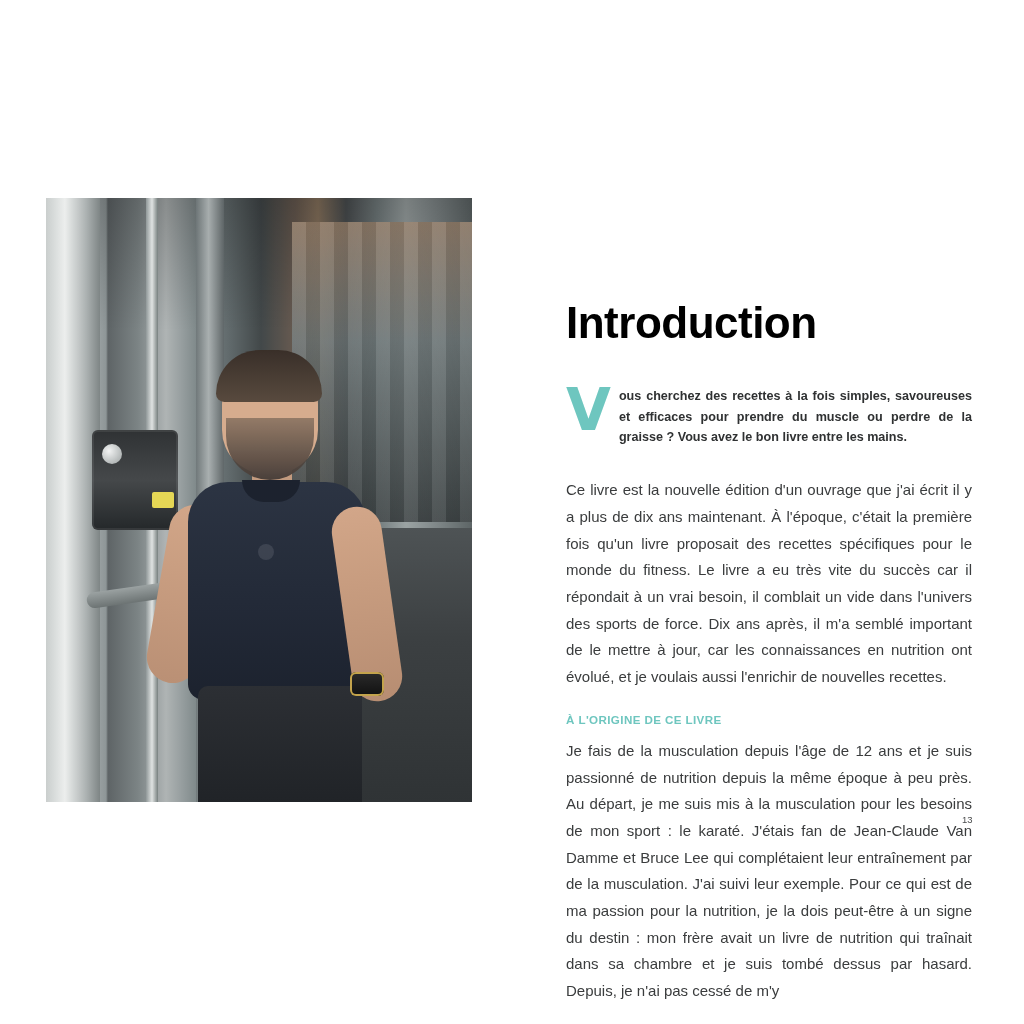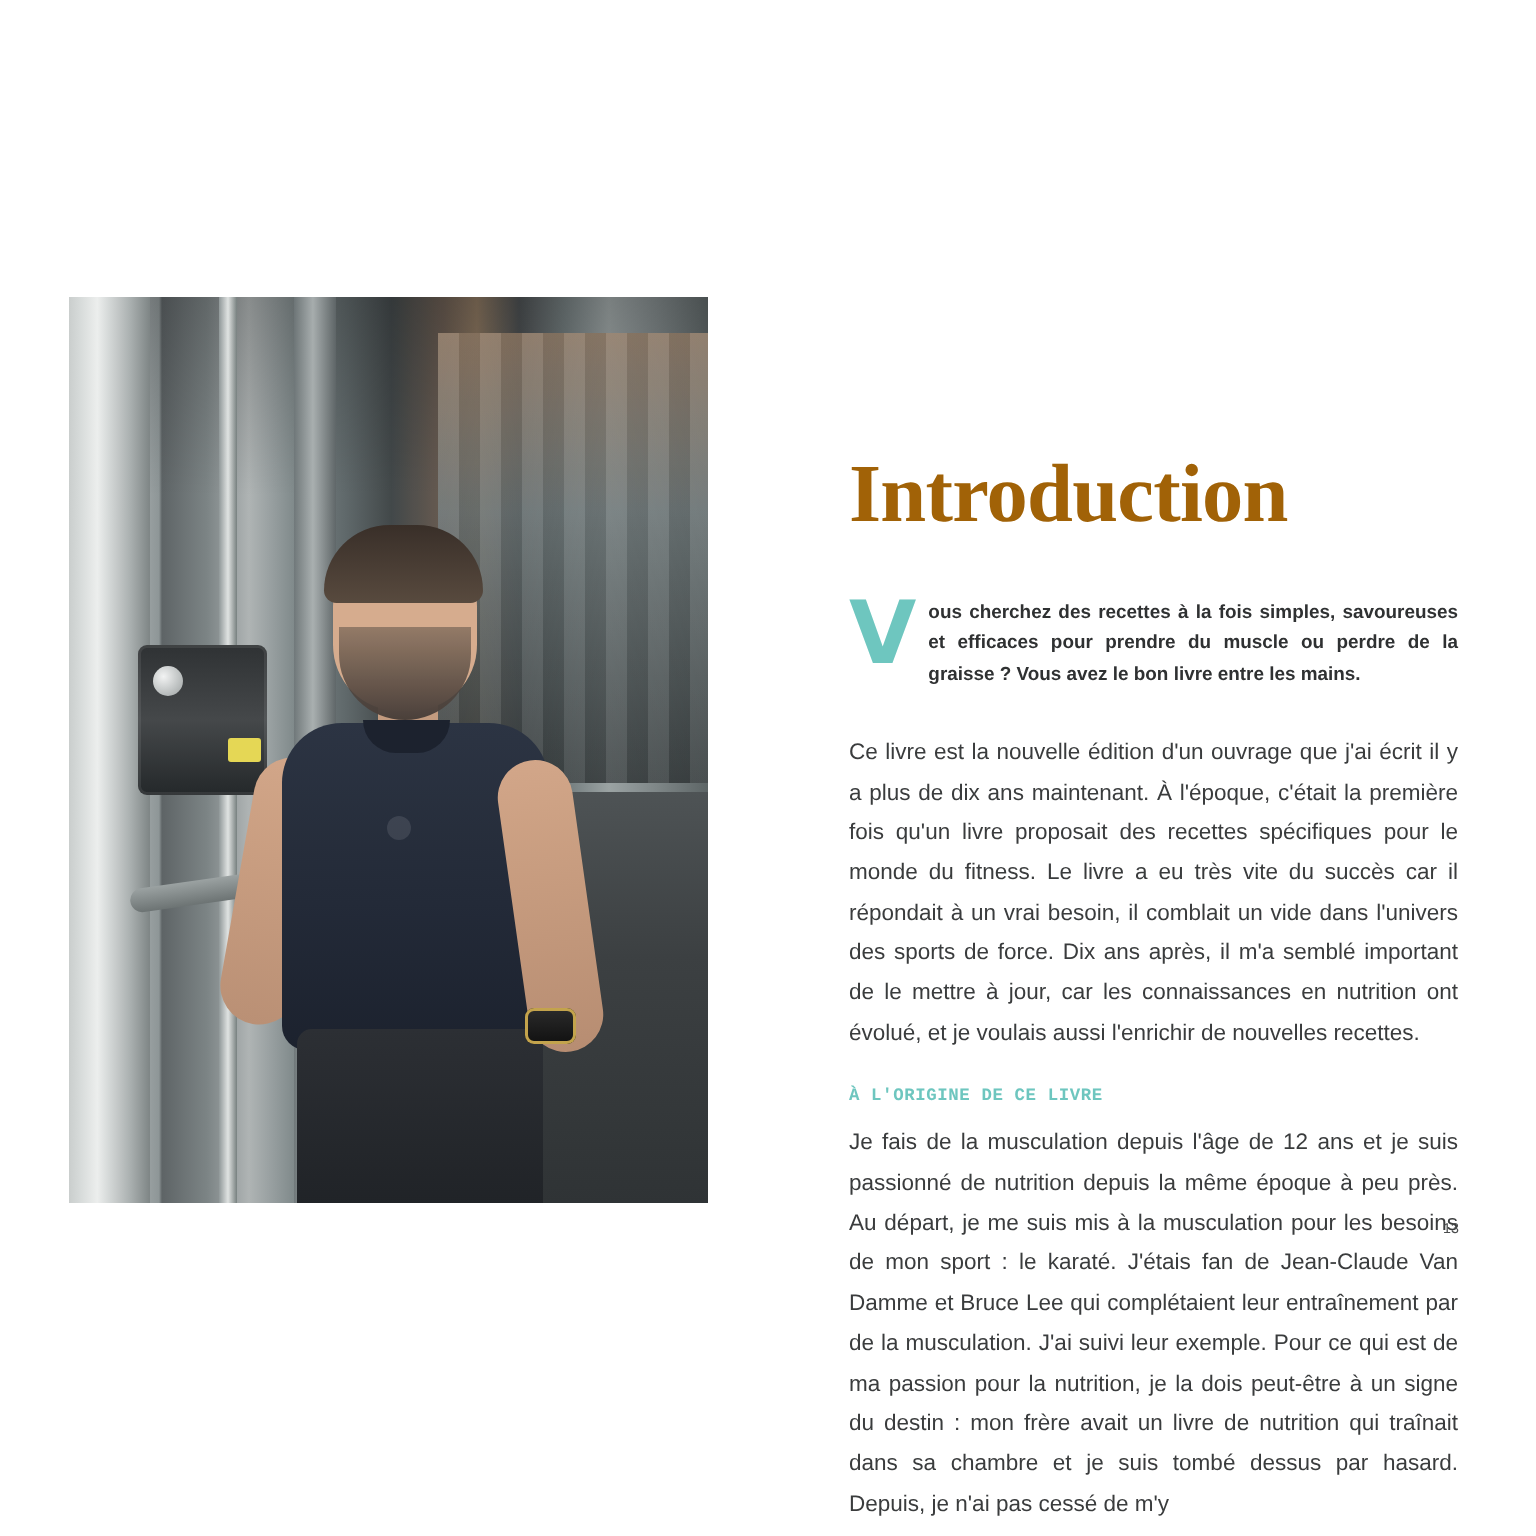--- a/index.html
+++ b/index.html
@@ -160,27 +160,27 @@
   }
 
   
   .content {
     position: absolute;
     left: 566px;
     top: 300px;
     width: 406px;
   }
   .title {
-    color: #a16207;
-    font-size: 55px;
+    color: #000000;
+    font-size: 44px;
     line-height: 1.05;
     font-weight: 800;
     letter-spacing: -0.5px;
     margin: 0 0 40px 0;
-    font-family: Liberation Serif, serif;
+    font-family: Liberation Sans, sans-serif;
   }
   .lede {
     position: relative;
     margin: 0 0 30px 0;
     font-size: 12.6px;
     line-height: 1.62;
     font-weight: 700;
     color: #2f3132;
     text-align: justify;
   }
@@ -199,21 +199,20 @@
     line-height: 1.78;
     color: #3a3c3d;
     text-align: justify;
   }
   .subhead {
     margin: 0 0 12px 0;
     color: #6ec6bf;
     font-size: 11.6px;
     font-weight: 700;
     letter-spacing: .4px;
-    font-family: Liberation Mono, monospace;
   }
   .folio {
     position: absolute;
     left: 962px;
     top: 814px;
     font-size: 9.5px;
     color: #4a4c4d;
   }
 </style>
 </head>

